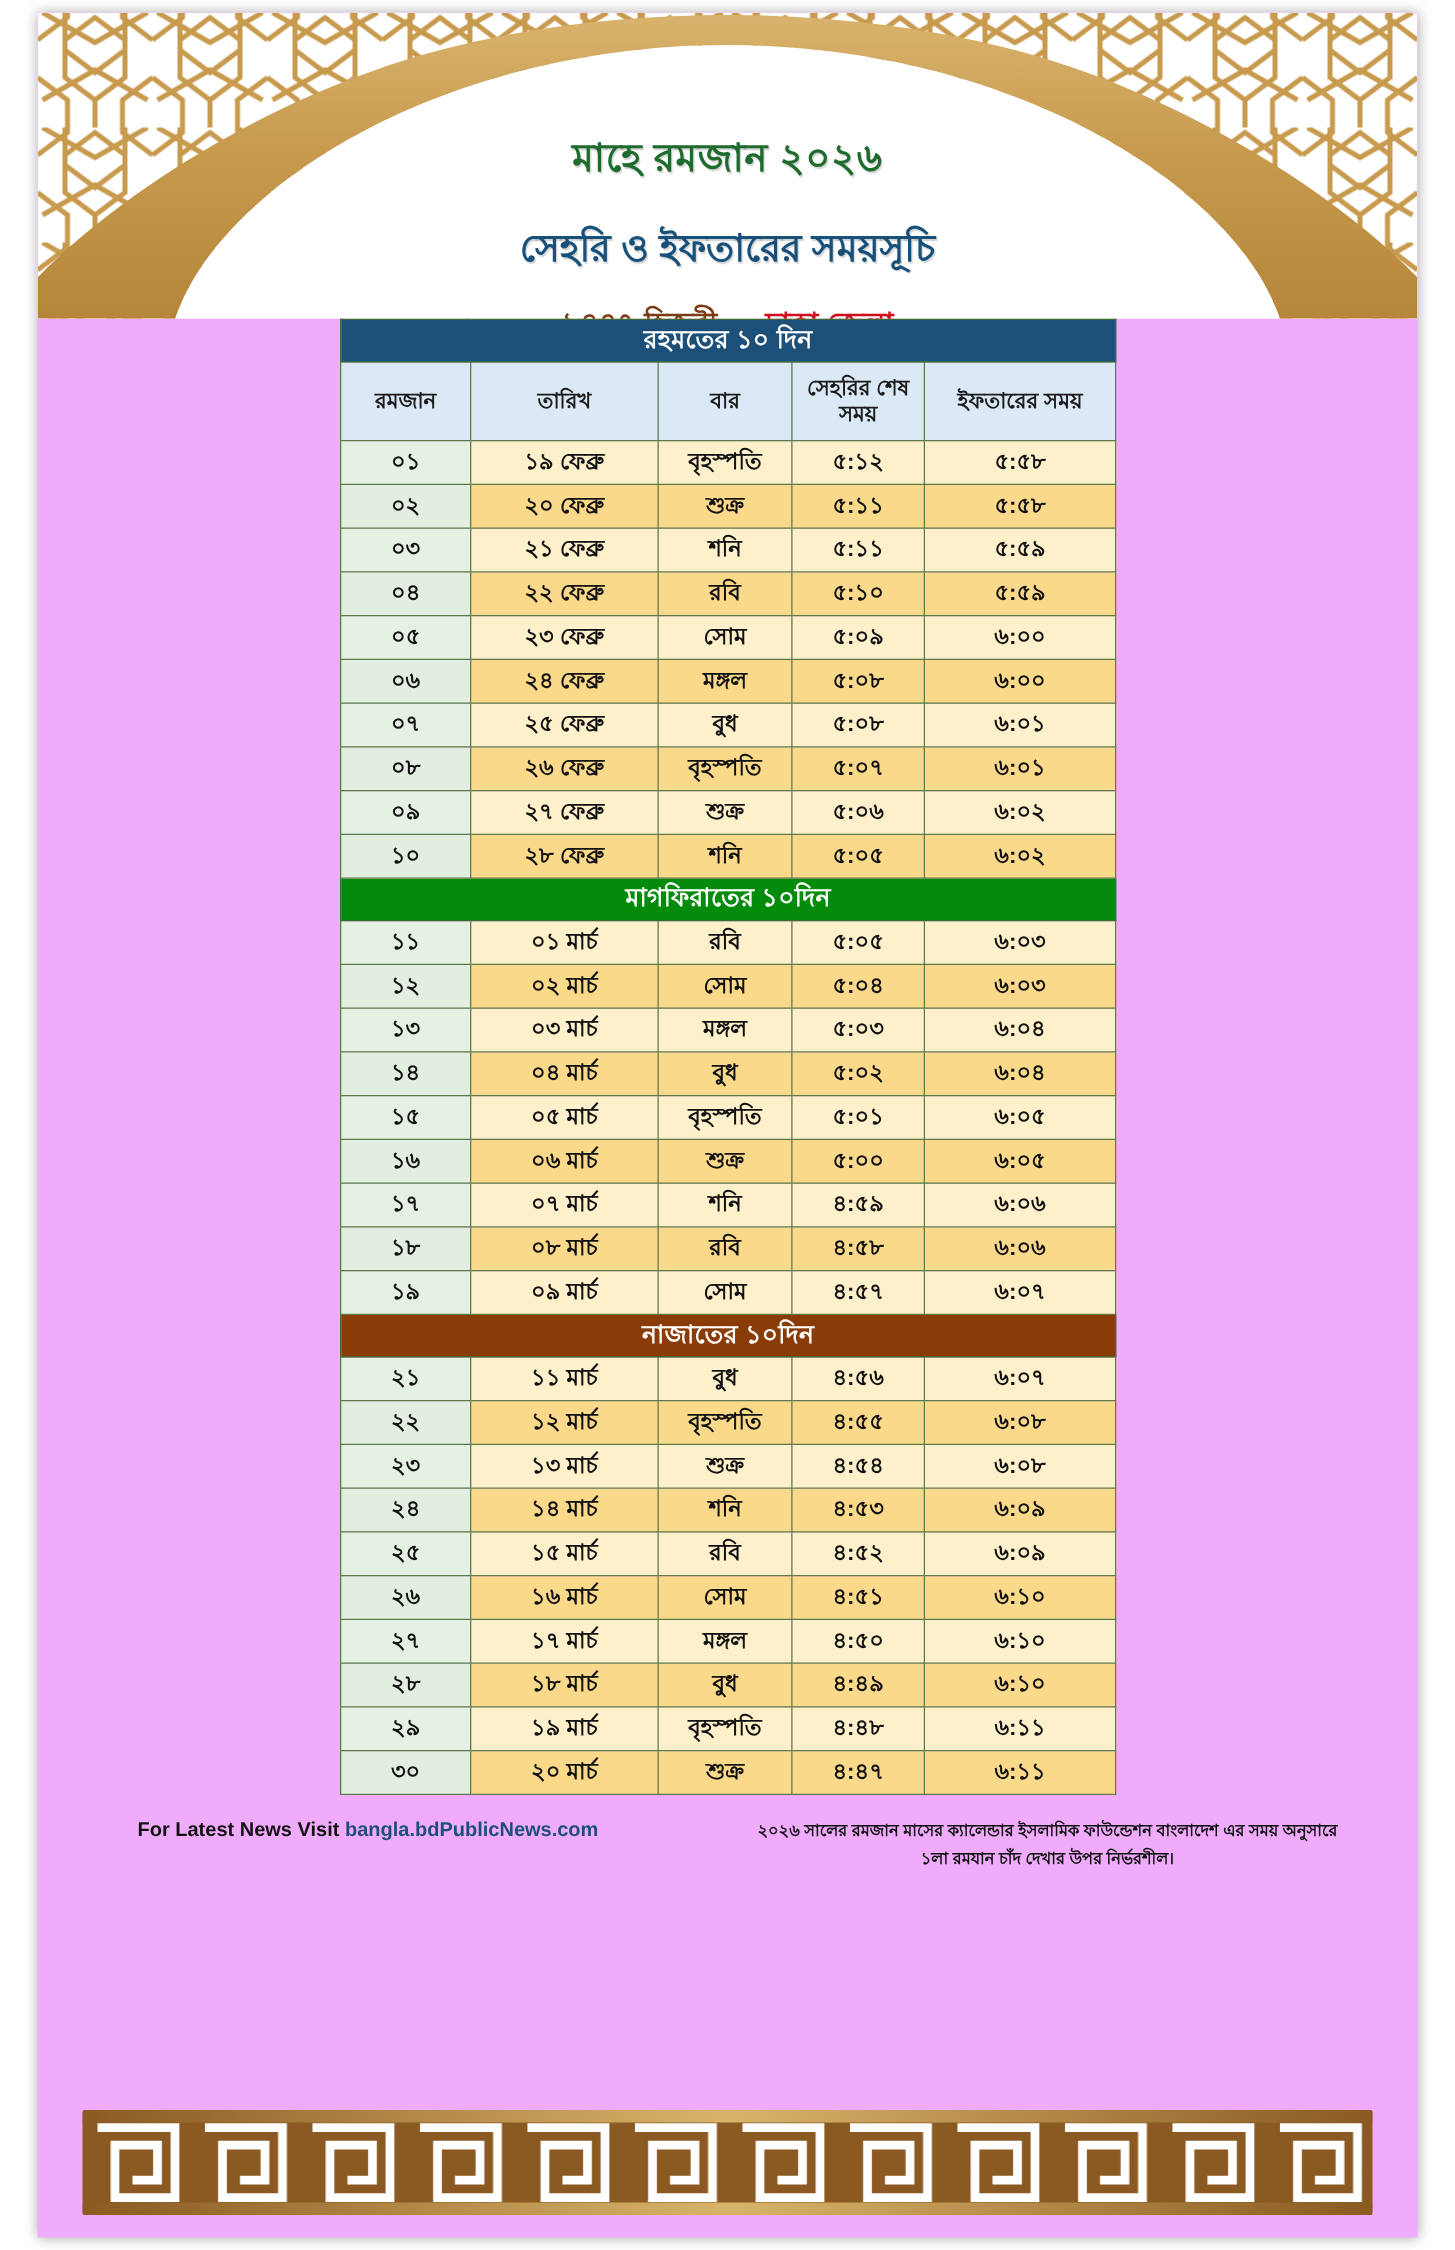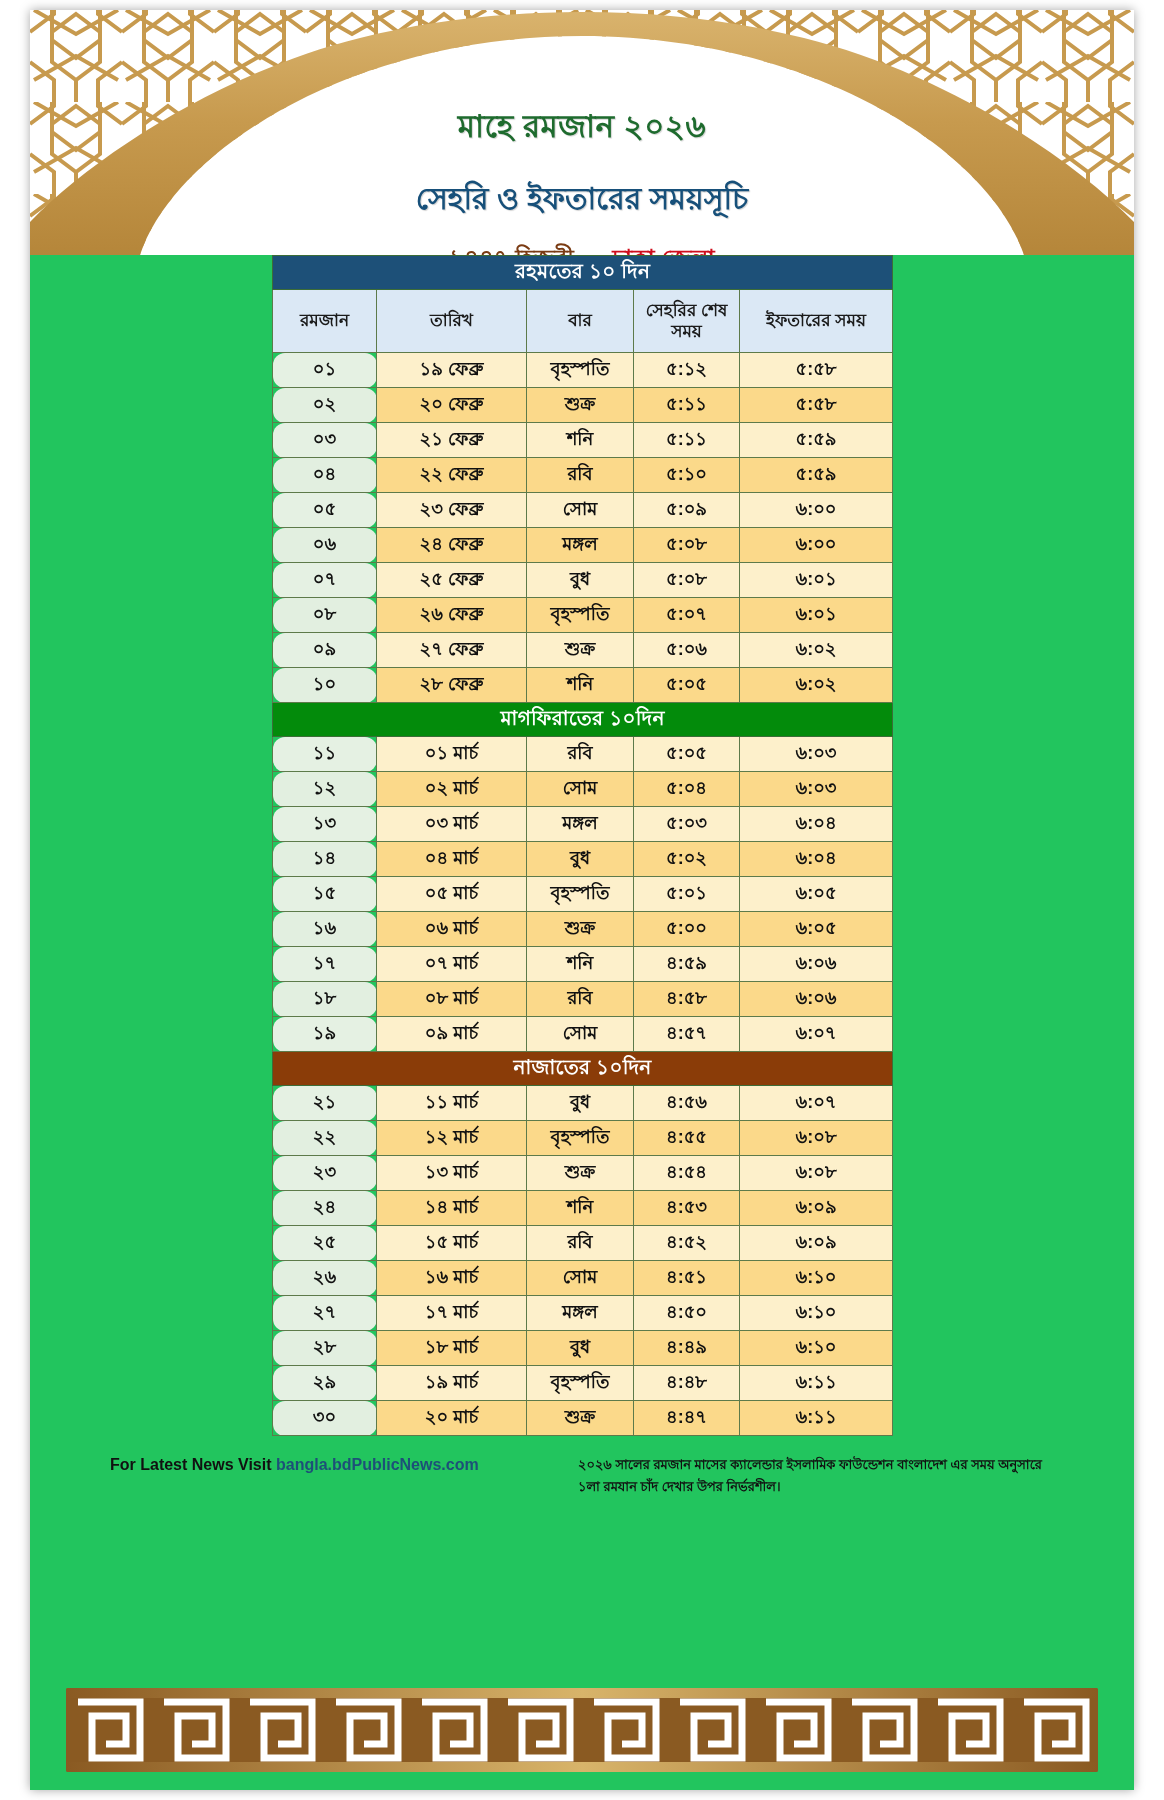--- a/index.html
+++ b/index.html
@@ -3,21 +3,21 @@
 <meta charset="utf-8">
 <style>
   html,body{margin:0;padding:0;background:#6f6f6f;}
   body{font-family:"Liberation Sans","DejaVu Sans",sans-serif;}
   .page{
     position:relative;width:1164px;height:1800px;background:#ffffff;
     overflow:hidden;
   }
   .sheet{
     position:absolute;left:30px;top:10px;width:1104px;height:1780px;
-    background:#22c55e;box-shadow:0 0 10px rgba(0,0,0,.35);
+    background:#f0abfc;box-shadow:0 0 10px rgba(0,0,0,.35);
     overflow:hidden;
   }
   
   .hdr{position:relative;height:245px;overflow:hidden;background:#fff;}
   .hdr .arch{
     position:absolute;left:0;top:0;width:1104px;height:245px;
   }
   .titles{
     position:absolute;left:0;top:92px;width:1104px;text-align:center;z-index:6;
   }
@@ -43,37 +43,37 @@
     height:32px;letter-spacing:.3px;border:1px solid #3c6d37;
   }
   tr.banner.green td{background:#038b0b;}
   tr.banner.brown td{background:#8a3c08;}
   tr.colhead td{
     background:#dbe8f5;color:#1b1b1b;font-size:17px;font-weight:bold;
     height:58px;line-height:1.25;padding:2px 3px;
   }
   tr.r td{height:34px;}
   
-  tr.r td.ramadan{background:#e2efe0;border-radius:12px;}
+  tr.r td.ramadan{background:#e2efe0;}
   tr.r.odd td.ramadan{background:#e5f1e3;}
   tr.r td.dt,tr.r td.day,tr.r td.sehri,tr.r td.iftar{background:#fdf0cb;}
   tr.r.even td.dt,tr.r.even td.day,tr.r.even td.sehri,tr.r.even td.iftar{background:#fbd98a;}
   td.sehri{color:#14532a;}
   td.iftar{color:#c01017;}
 
   
   .footer{
     position:relative;margin-top:16px;padding:0 26px;height:60px;
   }
   .f-left{
     position:absolute;left:80px;top:4px;font-size:16px;color:#111;font-weight:bold;
   }
   .f-left .url{color:#1d5078;}
   .f-right{
-    position:absolute;right:36px;top:2px;width:520px;text-align:left;
+    position:absolute;right:36px;top:2px;width:520px;text-align:center;
     font-size:13px;color:#111;line-height:1.7;font-weight:bold;
   }
   
   .botband{position:absolute;left:0;bottom:0;width:1104px;height:120px;}
   .botband .inner{position:absolute;left:36px;right:36px;top:18px;height:84px;
     background:#8a5a22;border-radius:2px;overflow:hidden;}
   .botband .grad{position:absolute;left:0;top:0;right:0;height:10px;
     background:linear-gradient(90deg,#8a5a22,#d8b46a,#8a5a22);}
   .botband .grad.b{top:auto;bottom:0;}
 </style>

